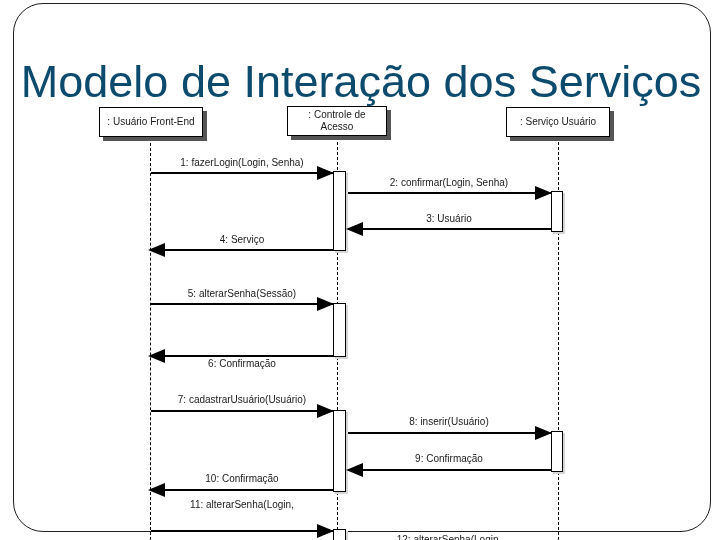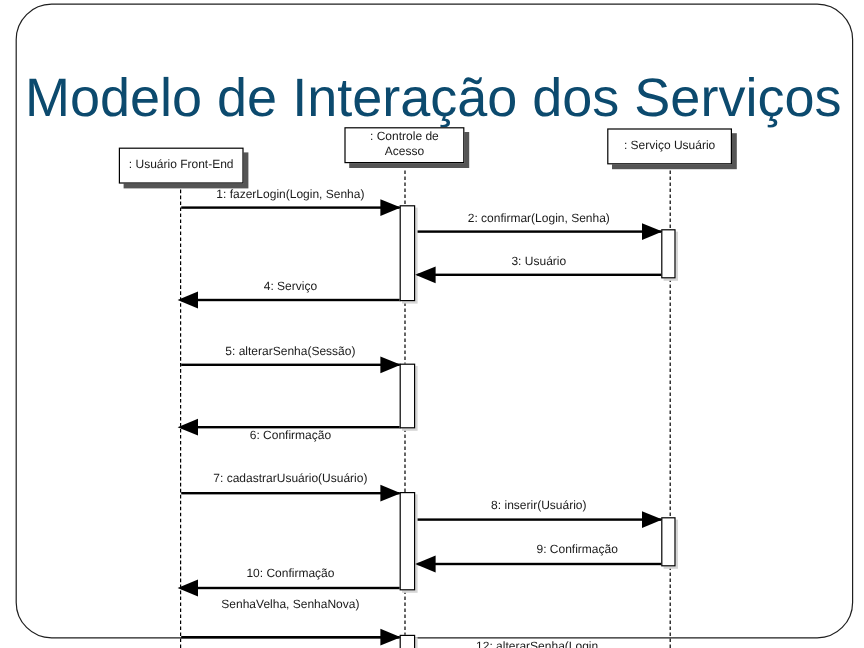--- a/index.html
+++ b/index.html
@@ -53,21 +53,21 @@
 <body>
 
 <div class="frame"></div>
 
 <div class="title">Modelo de Interação dos Serviços</div>
 
 <div class="lifeline" style="left:150px;top:138px;height:402px;"></div>
 <div class="lifeline" style="left:337px;top:137px;height:403px;"></div>
 <div class="lifeline" style="left:558px;top:137px;height:403px;"></div>
 
-<div class="obj-box" style="left:99px;top:107px;width:104px;margin-top:16px;">
+<div class="obj-box" style="left:99px;top:107px;width:104px;">
   <span>: Usuário Front-End</span>
 </div>
 <div class="obj-box" style="left:287px;top:106px;width:100px;">
   <span style="width:72px;">: Controle de Acesso</span>
 </div>
 <div class="obj-box" style="left:506px;top:107px;width:104px;">
   <span>: Serviço Usuário</span>
 </div>
 
 <div class="bar" style="left:333px;top:171px;width:13px;height:80px;"></div>
@@ -119,33 +119,33 @@
   </div>
 <div class="mline" style="left:151px;width:183px;top:410px;"></div>
 <div class="head-r" style="left:317px;top:404px;"></div>
 
 <div class="mlabel" style="left:347px;width:204px;top:415px;">
     <span>8: inserir(Usuário)</span>
   </div>
 <div class="mline" style="left:346px;width:206px;top:432px;"></div>
 <div class="head-r" style="left:535px;top:426px;"></div>
 
-<div class="mlabel" style="left:347px;width:204px;top:452px;padding-left:32px;">
+<div class="mlabel" style="left:347px;width:204px;top:452px;">
     <span>9: Confirmação</span>
   </div>
 <div class="mline" style="left:346px;width:206px;top:469px;"></div>
 <div class="head-l" style="left:346px;top:463px;"></div>
 
 <div class="mlabel" style="left:152px;width:180px;top:472px;">
     <span>10: Confirmação</span>
   </div>
 <div class="mline" style="left:151px;width:183px;top:489px;"></div>
 <div class="head-l" style="left:148px;top:483px;"></div>
 
 <div class="mlabel" style="left:152px;width:180px;top:498px;">
-  <span>SenhaVelha, SenhaNova)</span>
+  <span>11: alterarSenha(Login,</span>
 </div>
 <div class="mline" style="left:151px;width:183px;top:530px;"></div>
 <div class="head-r" style="left:317px;top:524px;"></div>
 
 <div class="mlabel" style="left:347px;width:204px;top:533px;">
   <span>12: alterarSenha(Login,</span>
 </div>
 
 </body></html>

